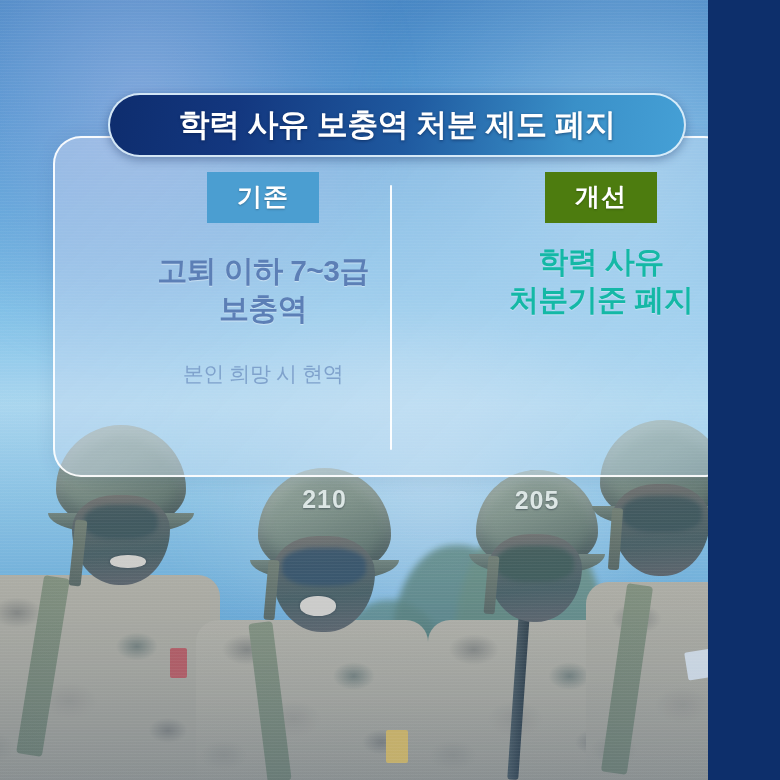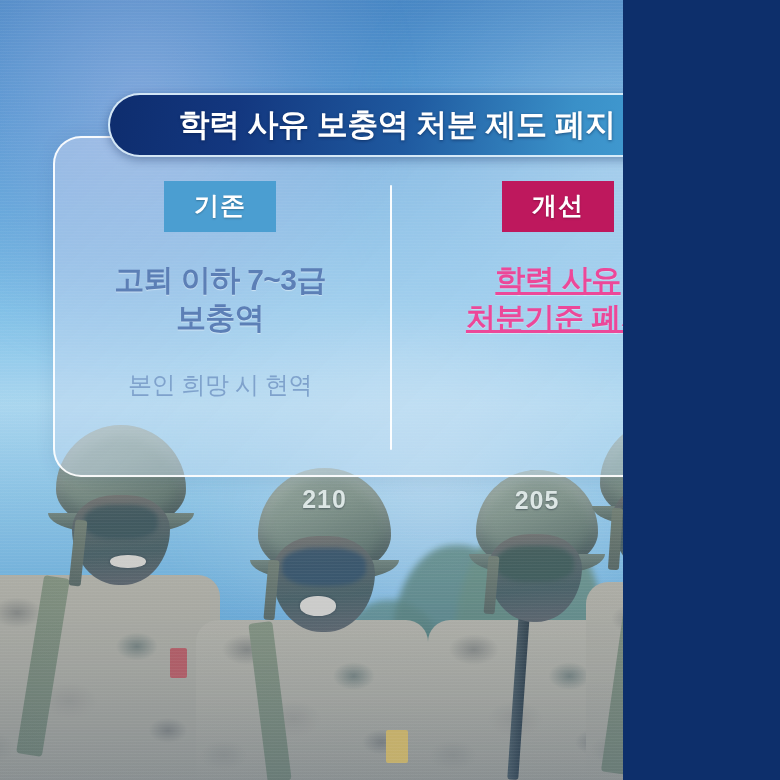--- a/index.html
+++ b/index.html
@@ -2,21 +2,21 @@
 <html><head>
 <meta charset="utf-8">
 <style>
   html,body{margin:0;padding:0;}
   body{
     width:780px;height:780px;overflow:hidden;
     font-family:"Liberation Sans","DejaVu Sans",sans-serif;
     background:#0d2f6b;
   }
   .card{
-    position:relative;width:623px;height:780px;overflow:hidden;
+    position:relative;width:708px;height:780px;overflow:hidden;
   }
 
   
   .photo{position:absolute;inset:0;overflow:hidden;}
   .sky{
     position:absolute;left:0;right:0;top:0;height:100%;
     background:
       linear-gradient(180deg,#2f6fb5 0%,#3b86c9 14%,#56a3da 27%,#7dc0e8 40%,#a8d6ef 52%,#8cc5e6 62%,#6fb0da 74%,#4f93c9 88%,#3b7cb4 100%);
   }
   
@@ -119,37 +119,37 @@
     box-shadow:0 3px 10px rgba(10,35,85,.35);
     display:flex;align-items:center;justify-content:center;
   }
   .title-pill span{
     color:#ffffff;font-weight:700;font-size:31px;letter-spacing:-.5px;
     text-shadow:0 1px 3px rgba(5,25,65,.55);
     white-space:nowrap;
   }
 
   
-  .col{position:absolute;top:181px;width:330px;text-align:center;}
+  .col{position:absolute;top:172px;width:330px;text-align:center;padding-left:43px;}
   .col-left{left:55px;}
   .col-right{left:393px;}
 
   .badge{
     display:inline-block;padding:8px 30px 10px;
     font-weight:700;font-size:25px;color:#ffffff;letter-spacing:1px;
     text-shadow:0 1px 2px rgba(0,0,0,.25);
   }
   .badge-old{background:#4b9ed1;}
-  .badge-new{background:#be185d;}
+  .badge-new{background:#4d7c0f;}
 
   .main-text{font-weight:700;font-size:30px;line-height:1.26;letter-spacing:-.6px;white-space:pre-line;}
   .main-old{color:#5c7fb6;text-shadow:0 1px 1px rgba(255,255,255,.45);margin-top:29px;}
-  .main-new{color:#ec4899;text-shadow:0 1px 1px rgba(255,255,255,.35);margin-top:29px;text-decoration:underline;}
-
-  .sub-text{font-size:24px;line-height:1.30;letter-spacing:-.4px;white-space:pre-line;}
+  .main-new{color:#14b8a6;text-shadow:0 1px 1px rgba(255,255,255,.35);margin-top:20px;}
+
+  .sub-text{font-size:21px;line-height:1.30;letter-spacing:-.4px;white-space:pre-line;}
   .sub-old{color:#7fa2cc;margin-top:32px;}
   .sub-new{color:#1a3f74;margin-top:26px;}
 </style>
 </head>
 <body>
 
 <div class="card">
 
   <div class="photo">
     <div class="sky"></div>

